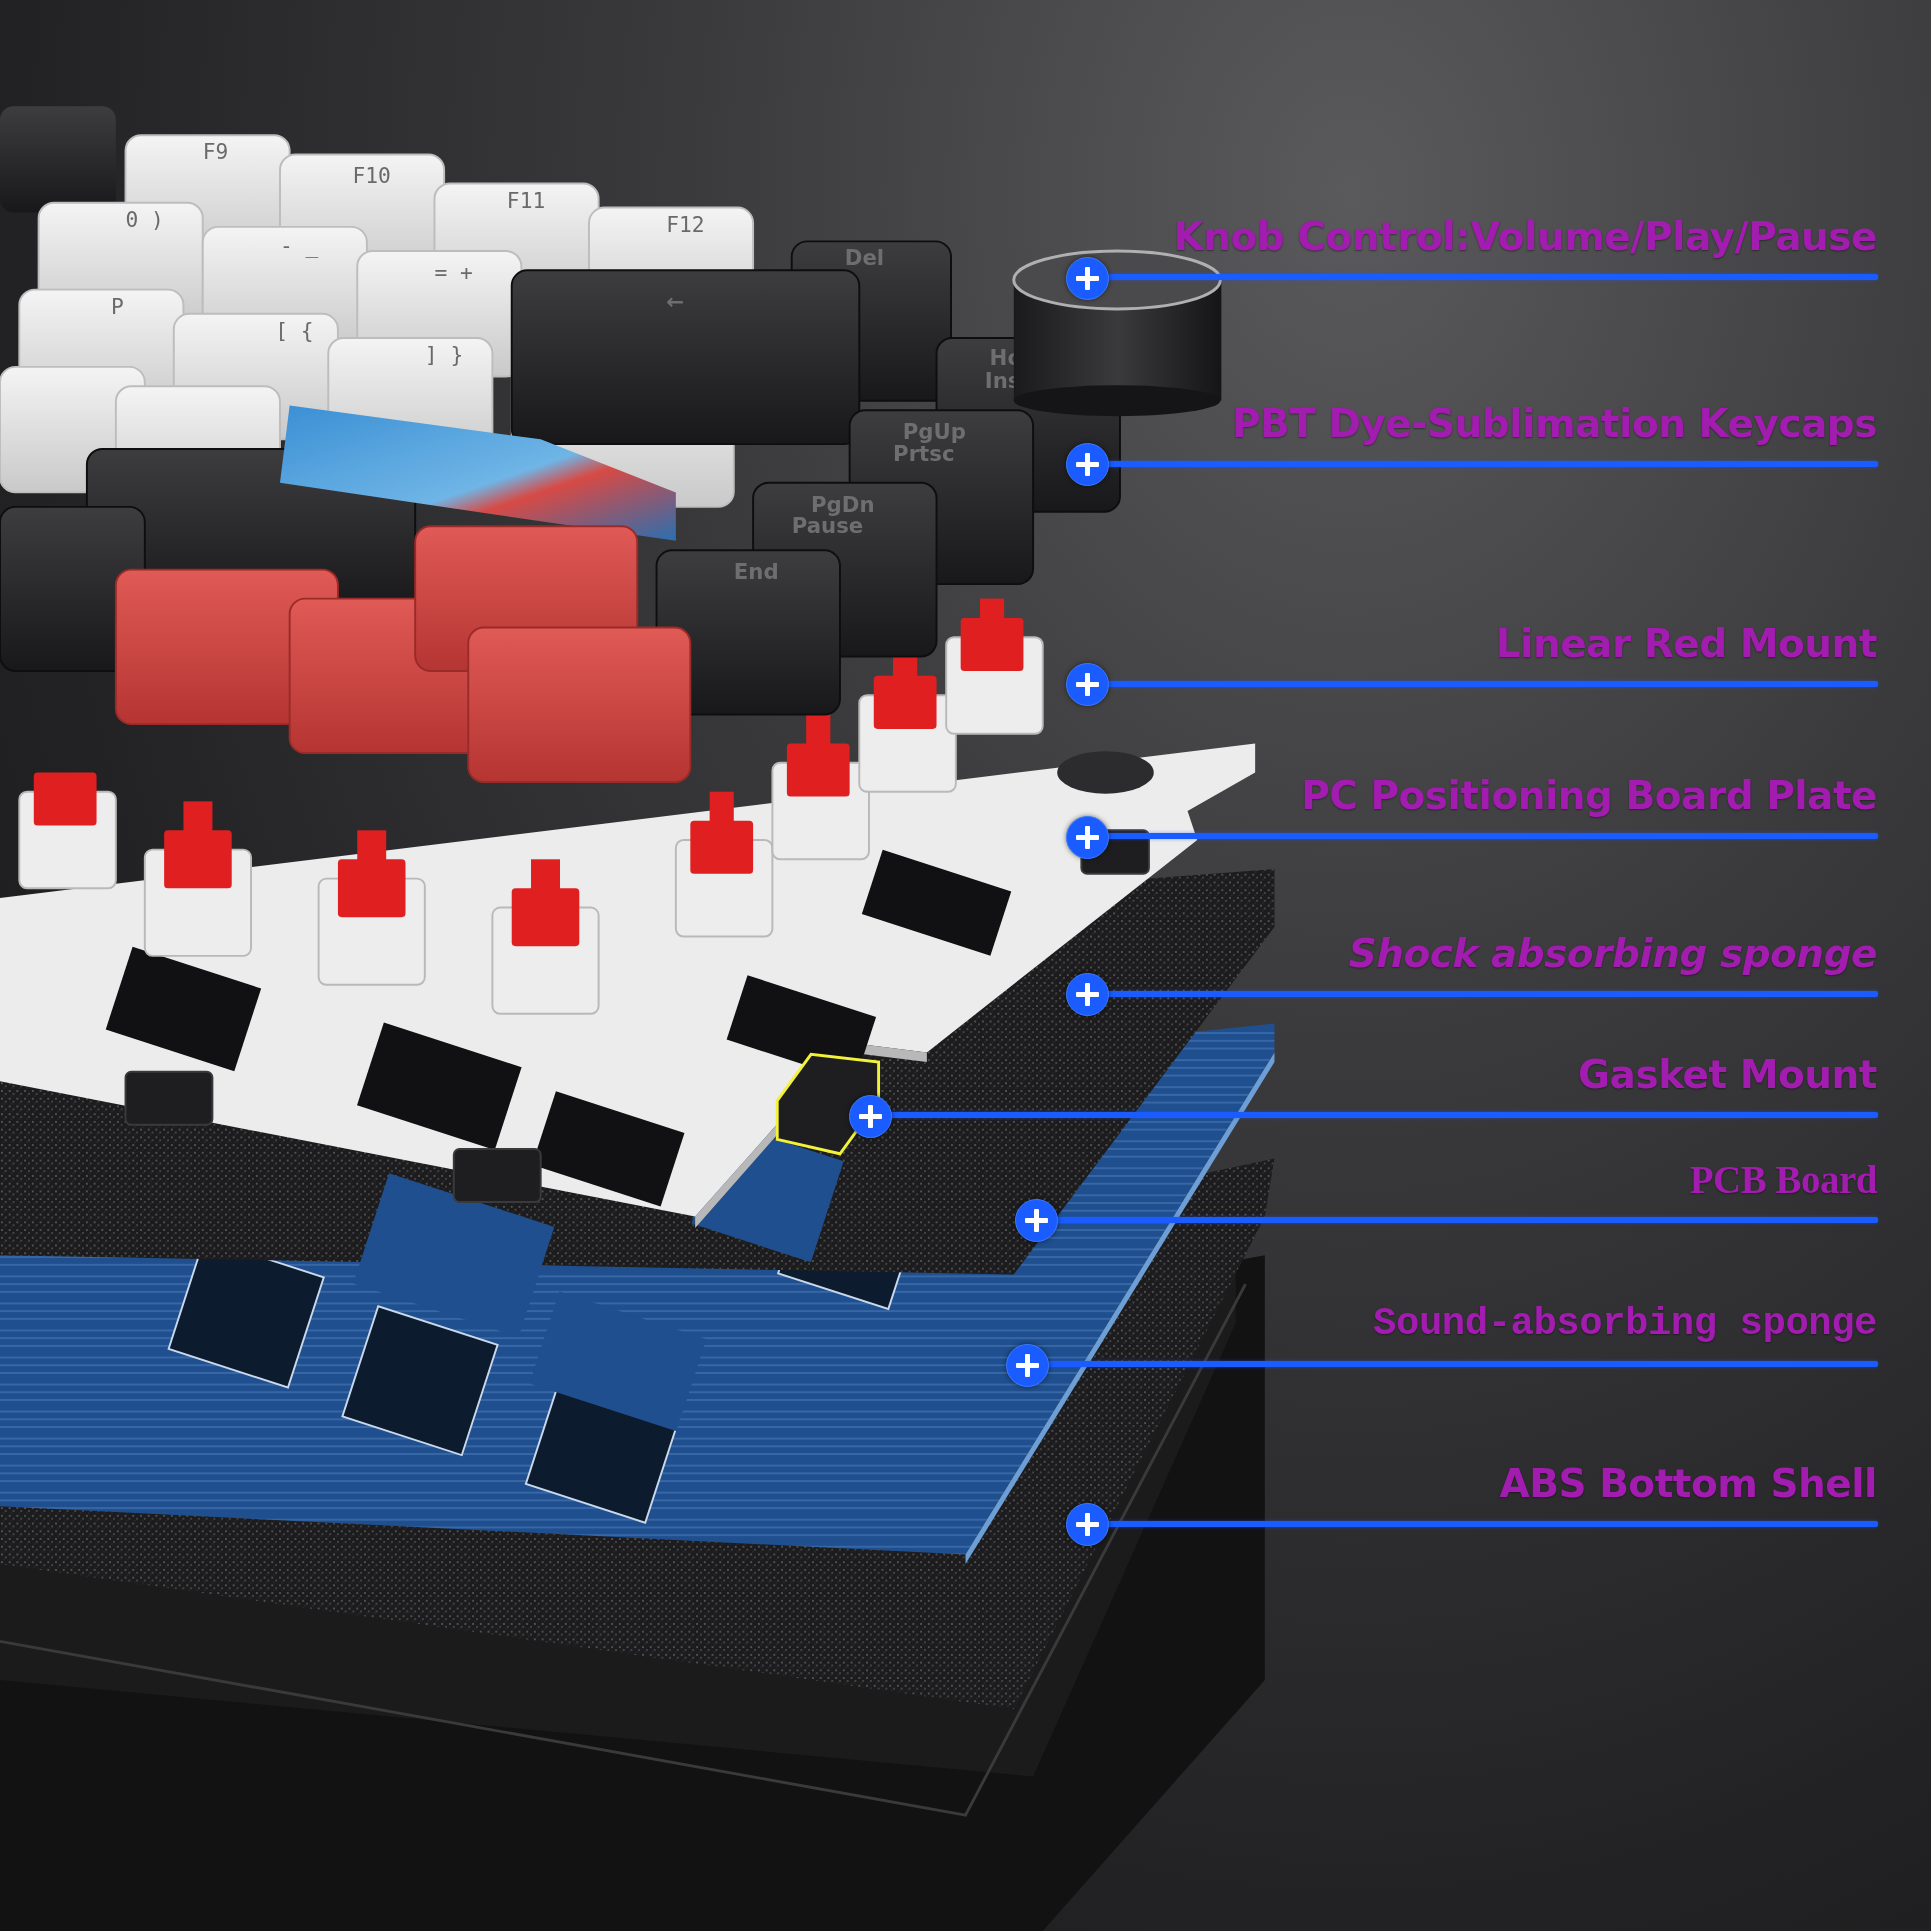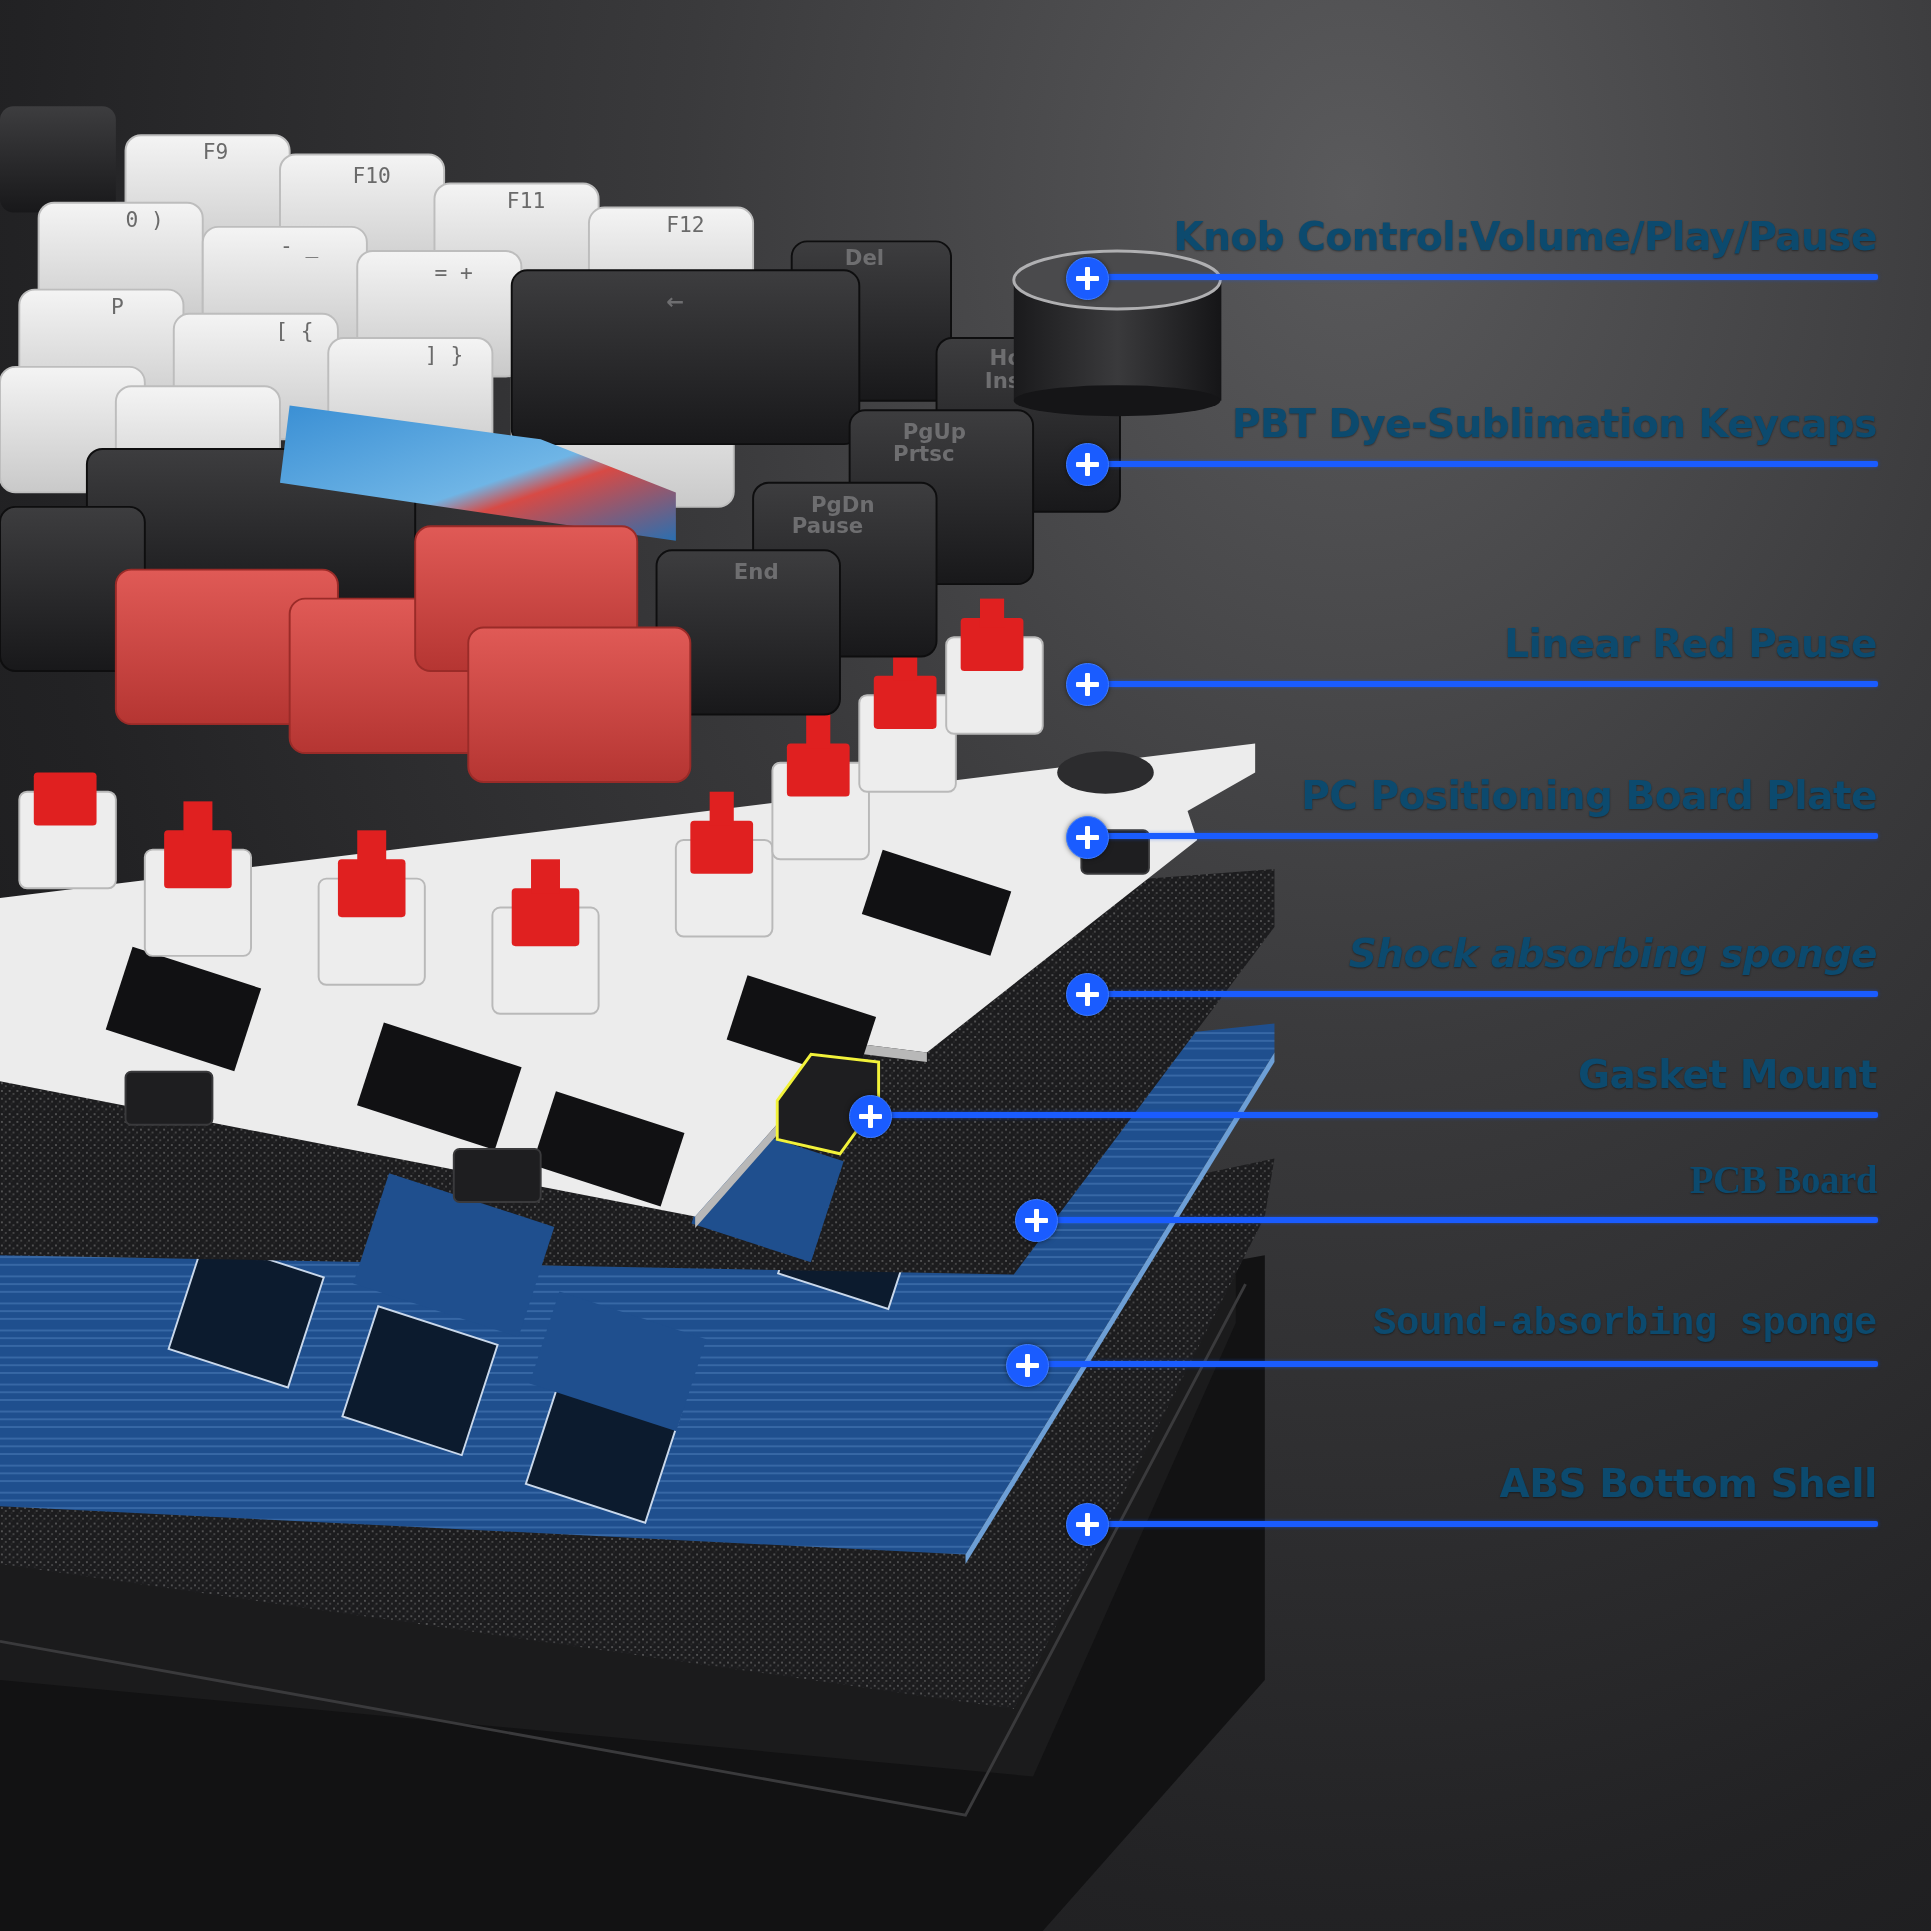--- a/index.html
+++ b/index.html
@@ -11,21 +11,21 @@
   #stage { position: absolute; inset: 0; }
   .art { position: absolute; left: 0; top: 0; width: 1931px; height: 1931px; }
 
   .callout { position: absolute; left: 0; top: 0; width: 1931px; height: 0; }
   .callout-line {
     position: absolute; height: 5.8px; background: #1a5cff; border-radius: 1.9px;
     box-shadow: 0 0 3.9px rgba(26,92,255,0.5);
   }
   .callout-label {
     position: absolute; right: 54px; white-space: nowrap;
-    color: #0c4a6e; font-weight: bold; font-size: 39px; letter-spacing: -0.5px;
+    color: #a21caf; font-weight: bold; font-size: 39px; letter-spacing: -0.5px;
     text-shadow: 0 1px 1.9px rgba(0,0,0,0.4);
     font-family: "DejaVu Sans", "Liberation Sans", sans-serif;
   }
   .callout-marker {
     position: absolute; width: 41px; height: 41px; border-radius: 50%;
     background: #1a5cff; border: 1.9px solid #3d7bff;
     box-shadow: 0 0 5.8px rgba(0,0,0,0.5);
     display: flex; align-items: center; justify-content: center;
     cursor: pointer;
   }
@@ -240,21 +240,21 @@
   <div class="callout">
     <div class="callout-line" style="left:1086px; top:461px; width:792px;"></div>
     <div class="callout-label" style="top:401px;margin-left:40px;">PBT Dye-Sublimation Keycaps</div>
     <div class="callout-marker" style="left:1066px; top:443px;">
         <span class="plus"></span>
       </div>
   </div>
 
   <div class="callout">
     <div class="callout-line" style="left:1086px; top:681px; width:792px;"></div>
-    <div class="callout-label" style="top:621px;">Linear Red Pause</div>
+    <div class="callout-label" style="top:621px;">Linear Red Mount</div>
     <div class="callout-marker" style="left:1066px; top:663px;">
         <span class="plus"></span>
       </div>
   </div>
 
   <div class="callout">
     <div class="callout-line" style="left:1086px; top:833px; width:792px;"></div>
     <div class="callout-label" style="top:773px;margin-left:36px;">PC Positioning Board Plate</div>
     <div class="callout-marker" style="left:1066px; top:816px;">
         <span class="plus"></span>

